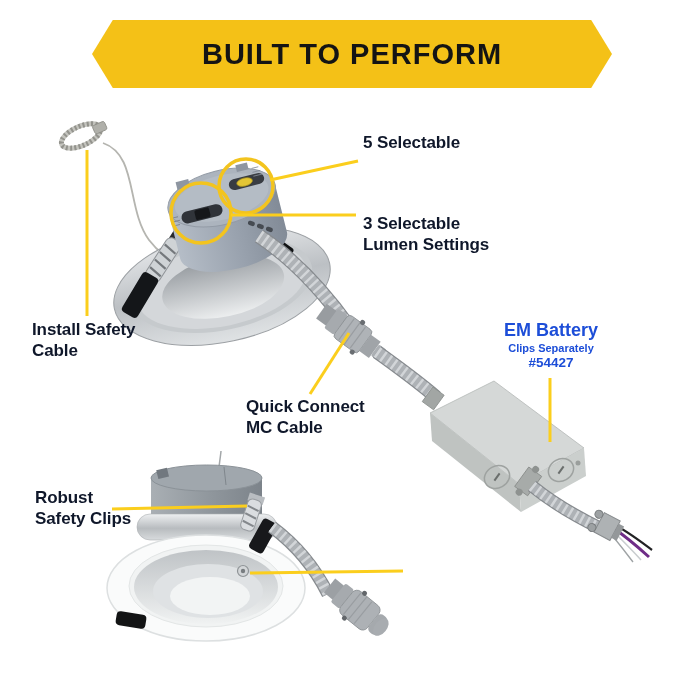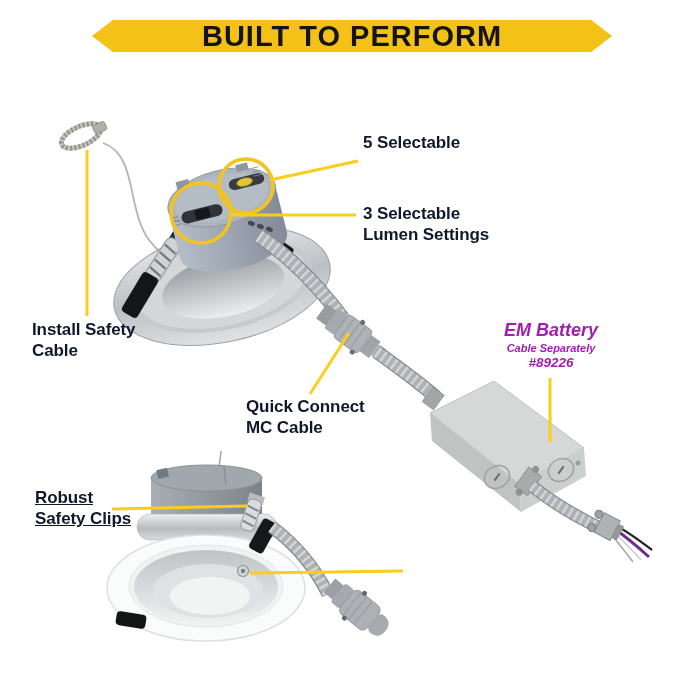--- a/index.html
+++ b/index.html
@@ -1,25 +1,25 @@
 <!DOCTYPE html>
 <html><head>
 <meta charset="utf-8">
 <style>
   html,body{margin:0;padding:0;background:#ffffff;}
   .stage{position:relative;width:700px;height:700px;background:#ffffff;overflow:hidden;
          font-family:"Liberation Sans", sans-serif;}
   .art{position:absolute;left:0;top:0;width:700px;height:700px;}
-  .banner{position:absolute;left:92px;top:20px;width:520px;height:32px;background:#F4C117;
+  .banner{position:absolute;left:92px;top:20px;width:520px;height:68px;background:#F4C117;
           clip-path:polygon(0 50%,4% 0,96% 0,100% 50%,96% 100%,4% 100%);
           display:flex;align-items:center;justify-content:center;}
   .banner span{font-weight:bold;font-size:29px;letter-spacing:1px;color:#141414;}
   .callout{position:absolute;color:#0f172a;font-weight:bold;font-size:17px;line-height:21px;
            letter-spacing:-0.1px;white-space:nowrap;}
-  .callout-em{position:absolute;left:491px;top:320px;width:120px;text-align:center;color:#a21caf;font-style:italic;}
+  .callout-em{position:absolute;left:491px;top:320px;width:120px;text-align:center;color:#1d4ed8;}
   .em-title{font-weight:bold;font-size:18px;line-height:20px;}
   .em-sub{font-weight:bold;font-size:11px;line-height:13px;margin-top:2px;}
   .em-part{font-weight:bold;font-size:13.5px;line-height:15px;}
 </style>
 </head>
 <body>
 
 <div class="stage">
 
   <svg class="art" viewBox="0 0 700 700" aria-hidden="true">
@@ -224,40 +224,40 @@
   </svg>
 
   <div class="banner">
     <span>BUILT TO PERFORM</span>
   </div>
 
   <div class="callout" style="left:363px;top:132px;">
     <div>5 Selectable</div>
   </div>
 
-  <div class="callout" style="left:363px;top:203px;">
+  <div class="callout" style="left:363px;top:213px;">
     <div>3 Selectable</div>
     <div>Lumen Settings</div>
   </div>
 
   <div class="callout" style="left:32px;top:319px;">
     <div>Install Safety</div>
     <div>Cable</div>
   </div>
 
   <div class="callout" style="left:246px;top:396px;">
     <div>Quick Connect</div>
     <div>MC Cable</div>
   </div>
 
   <div class="callout-em">
     <div class="em-title">EM Battery</div>
-    <div class="em-sub">Cable Separately</div>
-    <div class="em-part">#89226</div>
-  </div>
-
-  <div class="callout" style="left:35px;top:487px;text-decoration:underline;">
+    <div class="em-sub">Clips Separately</div>
+    <div class="em-part">#54427</div>
+  </div>
+
+  <div class="callout" style="left:35px;top:487px;">
     <div>Robust</div>
     <div>Safety Clips</div>
   </div>
 
 
 </div>
 
 </body></html>

